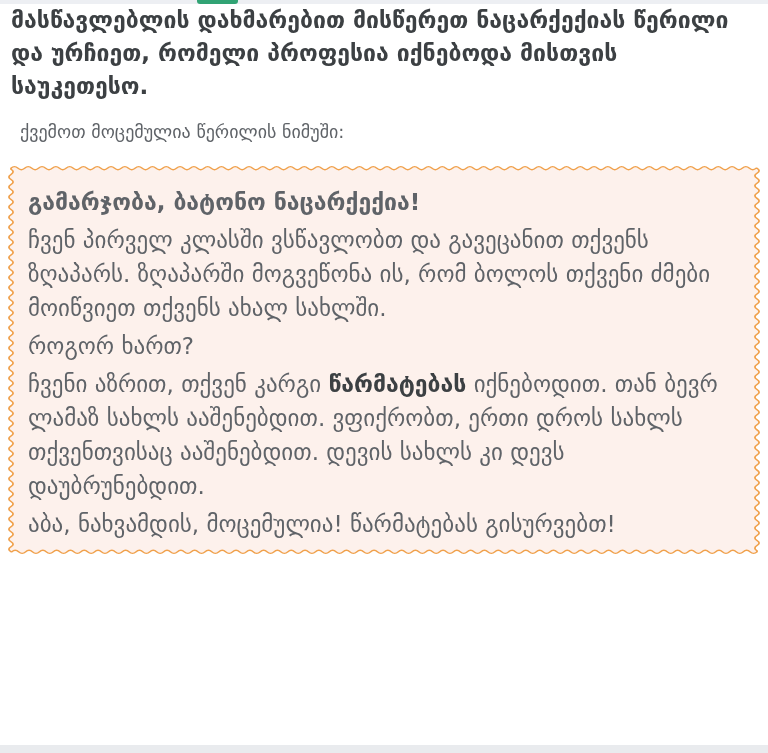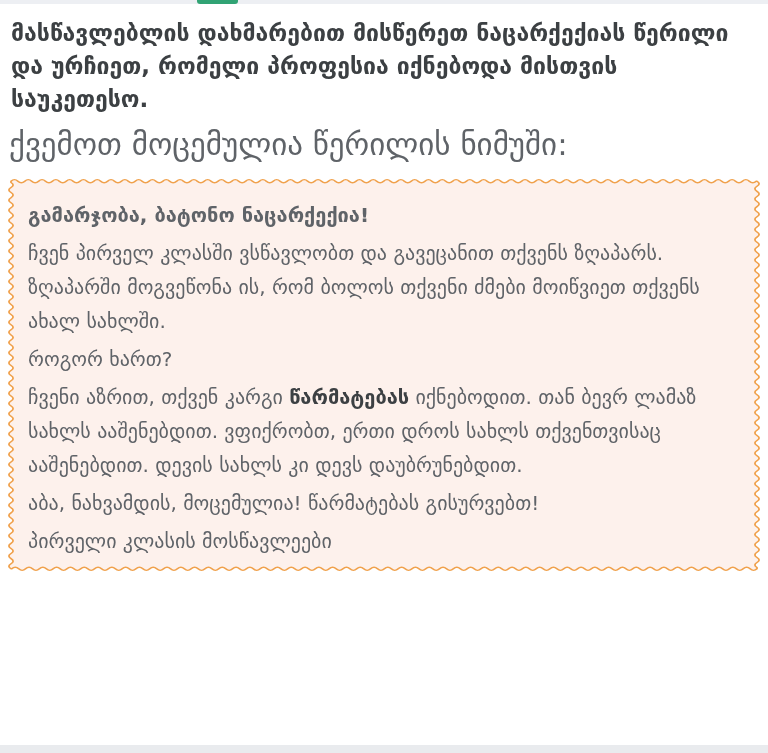--- a/index.html
+++ b/index.html
@@ -18,35 +18,35 @@
   }
   .progress-pill {
     position: absolute;
     left: 197px;
     top: 0;
     width: 41px;
     height: 4px;
     border-radius: 0 0 3px 3px;
     background: var(--progress-fill, #31a374);
   }
-  .content { padding: 13px 8px 0 8px; }
+  .content { padding: 0 8px 0 8px; }
   .instruction {
     font-size: 23px;
     line-height: 33px;
     font-weight: bold;
     color: var(--heading-text, #3c4043);
     margin: 0 0 0 3px;
     max-width: 750px;
   }
   .intro {
-    font-size: 31px;
+    font-size: 18px;
     line-height: 33px;
     font-weight: normal;
     color: var(--body-text, #5f6368);
-    margin: 12px 0 0 1px;
+    margin: 12px 0 0 12px;
   }
   .letter-card {
     position: relative;
     margin-top: 18px;
     width: 752px;
   }
   .letter-card svg.wavy {
     position: absolute;
     inset: 0;
     width: 100%;
@@ -57,21 +57,21 @@
     fill: var(--card-bg, #fdf1ec);
     stroke: var(--card-border, #f0a14c);
     stroke-width: 1.8;
     stroke-linejoin: round;
   }
   .letter-body {
     position: relative;
     padding: 19px 22px 13px 20px;
   }
   .letter-body p {
-    font-size: 20px;
+    font-size: 23px;
     line-height: 34px;
     color: var(--body-text, #5f6368);
     margin: 0 0 4px 0;
   }
   .letter-body p:last-child { margin-bottom: 0; }
   .bold {
     font-weight: bold;
     color: var(--heading-text, #3c4043);
   }
   .footer-strip {
@@ -96,18 +96,17 @@
   <section class="letter-card">
     <svg class="wavy" aria-hidden="true" preserveAspectRatio="none" viewBox="0 0 752 532">
         <path d="M3 3 Q6.45 -1.20 9.90 3.00 Q13.35 7.20 16.80 3.00 Q20.25 -1.20 23.70 3.00 Q27.15 7.20 30.60 3.00 Q34.05 -1.20 37.50 3.00 Q40.95 7.20 44.40 3.00 Q47.85 -1.20 51.30 3.00 Q54.75 7.20 58.20 3.00 Q61.65 -1.20 65.10 3.00 Q68.55 7.20 72.00 3.00 Q75.45 -1.20 78.90 3.00 Q82.35 7.20 85.80 3.00 Q89.25 -1.20 92.70 3.00 Q96.15 7.20 99.60 3.00 Q103.05 -1.20 106.50 3.00 Q109.95 7.20 113.40 3.00 Q116.85 -1.20 120.30 3.00 Q123.75 7.20 127.20 3.00 Q130.65 -1.20 134.10 3.00 Q137.55 7.20 141.00 3.00 Q144.45 -1.20 147.90 3.00 Q151.35 7.20 154.80 3.00 Q158.25 -1.20 161.70 3.00 Q165.15 7.20 168.60 3.00 Q172.05 -1.20 175.50 3.00 Q178.95 7.20 182.40 3.00 Q185.85 -1.20 189.30 3.00 Q192.75 7.20 196.20 3.00 Q199.65 -1.20 203.10 3.00 Q206.55 7.20 210.00 3.00 Q213.45 -1.20 216.90 3.00 Q220.35 7.20 223.80 3.00 Q227.25 -1.20 230.70 3.00 Q234.15 7.20 237.60 3.00 Q241.05 -1.20 244.50 3.00 Q247.95 7.20 251.40 3.00 Q254.85 -1.20 258.30 3.00 Q261.75 7.20 265.20 3.00 Q268.65 -1.20 272.10 3.00 Q275.55 7.20 279.00 3.00 Q282.45 -1.20 285.90 3.00 Q289.35 7.20 292.80 3.00 Q296.25 -1.20 299.70 3.00 Q303.15 7.20 306.60 3.00 Q310.05 -1.20 313.50 3.00 Q316.95 7.20 320.40 3.00 Q323.85 -1.20 327.30 3.00 Q330.75 7.20 334.20 3.00 Q337.65 -1.20 341.10 3.00 Q344.55 7.20 348.00 3.00 Q351.45 -1.20 354.90 3.00 Q358.35 7.20 361.80 3.00 Q365.25 -1.20 368.70 3.00 Q372.15 7.20 375.60 3.00 Q379.05 -1.20 382.50 3.00 Q385.95 7.20 389.40 3.00 Q392.85 -1.20 396.30 3.00 Q399.75 7.20 403.20 3.00 Q406.65 -1.20 410.10 3.00 Q413.55 7.20 417.00 3.00 Q420.45 -1.20 423.90 3.00 Q427.35 7.20 430.80 3.00 Q434.25 -1.20 437.70 3.00 Q441.15 7.20 444.60 3.00 Q448.05 -1.20 451.50 3.00 Q454.95 7.20 458.40 3.00 Q461.85 -1.20 465.30 3.00 Q468.75 7.20 472.20 3.00 Q475.65 -1.20 479.10 3.00 Q482.55 7.20 486.00 3.00 Q489.45 -1.20 492.90 3.00 Q496.35 7.20 499.80 3.00 Q503.25 -1.20 506.70 3.00 Q510.15 7.20 513.60 3.00 Q517.05 -1.20 520.50 3.00 Q523.95 7.20 527.40 3.00 Q530.85 -1.20 534.30 3.00 Q537.75 7.20 541.20 3.00 Q544.65 -1.20 548.10 3.00 Q551.55 7.20 555.00 3.00 Q558.45 -1.20 561.90 3.00 Q565.35 7.20 568.80 3.00 Q572.25 -1.20 575.70 3.00 Q579.15 7.20 582.60 3.00 Q586.05 -1.20 589.50 3.00 Q592.95 7.20 596.40 3.00 Q599.85 -1.20 603.30 3.00 Q606.75 7.20 610.20 3.00 Q613.65 -1.20 617.10 3.00 Q620.55 7.20 624.00 3.00 Q627.45 -1.20 630.90 3.00 Q634.35 7.20 637.80 3.00 Q641.25 -1.20 644.70 3.00 Q648.15 7.20 651.60 3.00 Q655.05 -1.20 658.50 3.00 Q661.95 7.20 665.40 3.00 Q668.85 -1.20 672.30 3.00 Q675.75 7.20 679.20 3.00 Q682.65 -1.20 686.10 3.00 Q689.55 7.20 693.00 3.00 Q696.45 -1.20 699.90 3.00 Q703.35 7.20 706.80 3.00 Q710.25 -1.20 713.70 3.00 Q717.15 7.20 720.60 3.00 Q724.05 -1.20 727.50 3.00 Q730.95 7.20 734.40 3.00 Q737.85 -1.20 741.30 3.00 Q744.75 7.20 748.20 3.00 L749.00 3.00 Q753.20 6.45 749.00 9.90 Q744.80 13.35 749.00 16.80 Q753.20 20.25 749.00 23.70 Q744.80 27.15 749.00 30.60 Q753.20 34.05 749.00 37.50 Q744.80 40.95 749.00 44.40 Q753.20 47.85 749.00 51.30 Q744.80 54.75 749.00 58.20 Q753.20 61.65 749.00 65.10 Q744.80 68.55 749.00 72.00 Q753.20 75.45 749.00 78.90 Q744.80 82.35 749.00 85.80 Q753.20 89.25 749.00 92.70 Q744.80 96.15 749.00 99.60 Q753.20 103.05 749.00 106.50 Q744.80 109.95 749.00 113.40 Q753.20 116.85 749.00 120.30 Q744.80 123.75 749.00 127.20 Q753.20 130.65 749.00 134.10 Q744.80 137.55 749.00 141.00 Q753.20 144.45 749.00 147.90 Q744.80 151.35 749.00 154.80 Q753.20 158.25 749.00 161.70 Q744.80 165.15 749.00 168.60 Q753.20 172.05 749.00 175.50 Q744.80 178.95 749.00 182.40 Q753.20 185.85 749.00 189.30 Q744.80 192.75 749.00 196.20 Q753.20 199.65 749.00 203.10 Q744.80 206.55 749.00 210.00 Q753.20 213.45 749.00 216.90 Q744.80 220.35 749.00 223.80 Q753.20 227.25 749.00 230.70 Q744.80 234.15 749.00 237.60 Q753.20 241.05 749.00 244.50 Q744.80 247.95 749.00 251.40 Q753.20 254.85 749.00 258.30 Q744.80 261.75 749.00 265.20 Q753.20 268.65 749.00 272.10 Q744.80 275.55 749.00 279.00 Q753.20 282.45 749.00 285.90 Q744.80 289.35 749.00 292.80 Q753.20 296.25 749.00 299.70 Q744.80 303.15 749.00 306.60 Q753.20 310.05 749.00 313.50 Q744.80 316.95 749.00 320.40 Q753.20 323.85 749.00 327.30 Q744.80 330.75 749.00 334.20 Q753.20 337.65 749.00 341.10 Q744.80 344.55 749.00 348.00 Q753.20 351.45 749.00 354.90 Q744.80 358.35 749.00 361.80 Q753.20 365.25 749.00 368.70 Q744.80 372.15 749.00 375.60 Q753.20 379.05 749.00 382.50 Q744.80 385.95 749.00 389.40 Q753.20 392.85 749.00 396.30 Q744.80 399.75 749.00 403.20 Q753.20 406.65 749.00 410.10 Q744.80 413.55 749.00 417.00 Q753.20 420.45 749.00 423.90 Q744.80 427.35 749.00 430.80 Q753.20 434.25 749.00 437.70 Q744.80 441.15 749.00 444.60 Q753.20 448.05 749.00 451.50 Q744.80 454.95 749.00 458.40 Q753.20 461.85 749.00 465.30 Q744.80 468.75 749.00 472.20 Q753.20 475.65 749.00 479.10 Q744.80 482.55 749.00 486.00 Q753.20 489.45 749.00 492.90 Q744.80 496.35 749.00 499.80 Q753.20 503.25 749.00 506.70 Q744.80 510.15 749.00 513.60 Q753.20 517.05 749.00 520.50 Q744.80 523.95 749.00 527.40 L749.00 529.00 Q745.55 533.20 742.10 529.00 Q738.65 524.80 735.20 529.00 Q731.75 533.20 728.30 529.00 Q724.85 524.80 721.40 529.00 Q717.95 533.20 714.50 529.00 Q711.05 524.80 707.60 529.00 Q704.15 533.20 700.70 529.00 Q697.25 524.80 693.80 529.00 Q690.35 533.20 686.90 529.00 Q683.45 524.80 680.00 529.00 Q676.55 533.20 673.10 529.00 Q669.65 524.80 666.20 529.00 Q662.75 533.20 659.30 529.00 Q655.85 524.80 652.40 529.00 Q648.95 533.20 645.50 529.00 Q642.05 524.80 638.60 529.00 Q635.15 533.20 631.70 529.00 Q628.25 524.80 624.80 529.00 Q621.35 533.20 617.90 529.00 Q614.45 524.80 611.00 529.00 Q607.55 533.20 604.10 529.00 Q600.65 524.80 597.20 529.00 Q593.75 533.20 590.30 529.00 Q586.85 524.80 583.40 529.00 Q579.95 533.20 576.50 529.00 Q573.05 524.80 569.60 529.00 Q566.15 533.20 562.70 529.00 Q559.25 524.80 555.80 529.00 Q552.35 533.20 548.90 529.00 Q545.45 524.80 542.00 529.00 Q538.55 533.20 535.10 529.00 Q531.65 524.80 528.20 529.00 Q524.75 533.20 521.30 529.00 Q517.85 524.80 514.40 529.00 Q510.95 533.20 507.50 529.00 Q504.05 524.80 500.60 529.00 Q497.15 533.20 493.70 529.00 Q490.25 524.80 486.80 529.00 Q483.35 533.20 479.90 529.00 Q476.45 524.80 473.00 529.00 Q469.55 533.20 466.10 529.00 Q462.65 524.80 459.20 529.00 Q455.75 533.20 452.30 529.00 Q448.85 524.80 445.40 529.00 Q441.95 533.20 438.50 529.00 Q435.05 524.80 431.60 529.00 Q428.15 533.20 424.70 529.00 Q421.25 524.80 417.80 529.00 Q414.35 533.20 410.90 529.00 Q407.45 524.80 404.00 529.00 Q400.55 533.20 397.10 529.00 Q393.65 524.80 390.20 529.00 Q386.75 533.20 383.30 529.00 Q379.85 524.80 376.40 529.00 Q372.95 533.20 369.50 529.00 Q366.05 524.80 362.60 529.00 Q359.15 533.20 355.70 529.00 Q352.25 524.80 348.80 529.00 Q345.35 533.20 341.90 529.00 Q338.45 524.80 335.00 529.00 Q331.55 533.20 328.10 529.00 Q324.65 524.80 321.20 529.00 Q317.75 533.20 314.30 529.00 Q310.85 524.80 307.40 529.00 Q303.95 533.20 300.50 529.00 Q297.05 524.80 293.60 529.00 Q290.15 533.20 286.70 529.00 Q283.25 524.80 279.80 529.00 Q276.35 533.20 272.90 529.00 Q269.45 524.80 266.00 529.00 Q262.55 533.20 259.10 529.00 Q255.65 524.80 252.20 529.00 Q248.75 533.20 245.30 529.00 Q241.85 524.80 238.40 529.00 Q234.95 533.20 231.50 529.00 Q228.05 524.80 224.60 529.00 Q221.15 533.20 217.70 529.00 Q214.25 524.80 210.80 529.00 Q207.35 533.20 203.90 529.00 Q200.45 524.80 197.00 529.00 Q193.55 533.20 190.10 529.00 Q186.65 524.80 183.20 529.00 Q179.75 533.20 176.30 529.00 Q172.85 524.80 169.40 529.00 Q165.95 533.20 162.50 529.00 Q159.05 524.80 155.60 529.00 Q152.15 533.20 148.70 529.00 Q145.25 524.80 141.80 529.00 Q138.35 533.20 134.90 529.00 Q131.45 524.80 128.00 529.00 Q124.55 533.20 121.10 529.00 Q117.65 524.80 114.20 529.00 Q110.75 533.20 107.30 529.00 Q103.85 524.80 100.40 529.00 Q96.95 533.20 93.50 529.00 Q90.05 524.80 86.60 529.00 Q83.15 533.20 79.70 529.00 Q76.25 524.80 72.80 529.00 Q69.35 533.20 65.90 529.00 Q62.45 524.80 59.00 529.00 Q55.55 533.20 52.10 529.00 Q48.65 524.80 45.20 529.00 Q41.75 533.20 38.30 529.00 Q34.85 524.80 31.40 529.00 Q27.95 533.20 24.50 529.00 Q21.05 524.80 17.60 529.00 Q14.15 533.20 10.70 529.00 Q7.25 524.80 3.80 529.00 L3.00 529.00 Q-1.20 525.55 3.00 522.10 Q7.20 518.65 3.00 515.20 Q-1.20 511.75 3.00 508.30 Q7.20 504.85 3.00 501.40 Q-1.20 497.95 3.00 494.50 Q7.20 491.05 3.00 487.60 Q-1.20 484.15 3.00 480.70 Q7.20 477.25 3.00 473.80 Q-1.20 470.35 3.00 466.90 Q7.20 463.45 3.00 460.00 Q-1.20 456.55 3.00 453.10 Q7.20 449.65 3.00 446.20 Q-1.20 442.75 3.00 439.30 Q7.20 435.85 3.00 432.40 Q-1.20 428.95 3.00 425.50 Q7.20 422.05 3.00 418.60 Q-1.20 415.15 3.00 411.70 Q7.20 408.25 3.00 404.80 Q-1.20 401.35 3.00 397.90 Q7.20 394.45 3.00 391.00 Q-1.20 387.55 3.00 384.10 Q7.20 380.65 3.00 377.20 Q-1.20 373.75 3.00 370.30 Q7.20 366.85 3.00 363.40 Q-1.20 359.95 3.00 356.50 Q7.20 353.05 3.00 349.60 Q-1.20 346.15 3.00 342.70 Q7.20 339.25 3.00 335.80 Q-1.20 332.35 3.00 328.90 Q7.20 325.45 3.00 322.00 Q-1.20 318.55 3.00 315.10 Q7.20 311.65 3.00 308.20 Q-1.20 304.75 3.00 301.30 Q7.20 297.85 3.00 294.40 Q-1.20 290.95 3.00 287.50 Q7.20 284.05 3.00 280.60 Q-1.20 277.15 3.00 273.70 Q7.20 270.25 3.00 266.80 Q-1.20 263.35 3.00 259.90 Q7.20 256.45 3.00 253.00 Q-1.20 249.55 3.00 246.10 Q7.20 242.65 3.00 239.20 Q-1.20 235.75 3.00 232.30 Q7.20 228.85 3.00 225.40 Q-1.20 221.95 3.00 218.50 Q7.20 215.05 3.00 211.60 Q-1.20 208.15 3.00 204.70 Q7.20 201.25 3.00 197.80 Q-1.20 194.35 3.00 190.90 Q7.20 187.45 3.00 184.00 Q-1.20 180.55 3.00 177.10 Q7.20 173.65 3.00 170.20 Q-1.20 166.75 3.00 163.30 Q7.20 159.85 3.00 156.40 Q-1.20 152.95 3.00 149.50 Q7.20 146.05 3.00 142.60 Q-1.20 139.15 3.00 135.70 Q7.20 132.25 3.00 128.80 Q-1.20 125.35 3.00 121.90 Q7.20 118.45 3.00 115.00 Q-1.20 111.55 3.00 108.10 Q7.20 104.65 3.00 101.20 Q-1.20 97.75 3.00 94.30 Q7.20 90.85 3.00 87.40 Q-1.20 83.95 3.00 80.50 Q7.20 77.05 3.00 73.60 Q-1.20 70.15 3.00 66.70 Q7.20 63.25 3.00 59.80 Q-1.20 56.35 3.00 52.90 Q7.20 49.45 3.00 46.00 Q-1.20 42.55 3.00 39.10 Q7.20 35.65 3.00 32.20 Q-1.20 28.75 3.00 25.30 Q7.20 21.85 3.00 18.40 Q-1.20 14.95 3.00 11.50 Q7.20 8.05 3.00 4.60 L3.00 3.00 Z"></path>
       </svg>
     <div class="letter-body">
       <p class="bold">გამარჯობა, ბატონო ნაცარქექია!</p>
       <p>ჩვენ პირველ კლასში ვსწავლობთ და გავეცანით თქვენს ზღაპარს. ზღაპარში მოგვეწონა ის, რომ ბოლოს თქვენი ძმები მოიწვიეთ თქვენს ახალ სახლში.</p>
       <p>როგორ ხართ?</p>
       <p><span>ჩვენი აზრით, თქვენ კარგი </span><strong class="bold">წარმატებას</strong><span> იქნებოდით. თან ბევრ ლამაზ სახლს ააშენებდით. ვფიქრობთ, ერთი დროს სახლს თქვენთვისაც ააშენებდით. დევის სახლს კი დევს დაუბრუნებდით.</span></p>
       <p>აბა, ნახვამდის, მოცემულია! წარმატებას გისურვებთ!</p>
-      <p>პირველი კლასის მოსწავლეები</p>
     </div>
   </section>
 </main>
 
 <div class="footer-strip"></div>
 
 </body></html>

